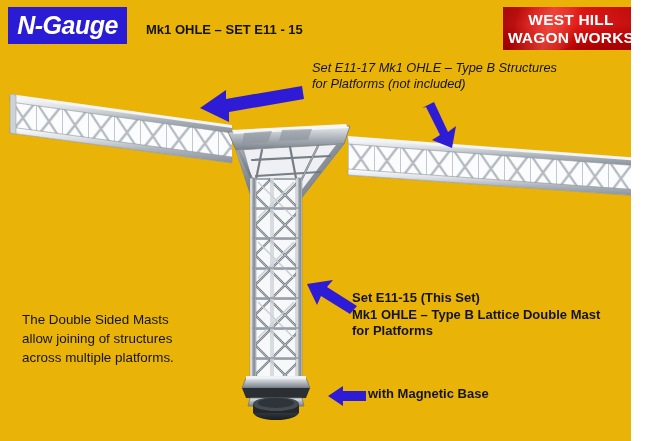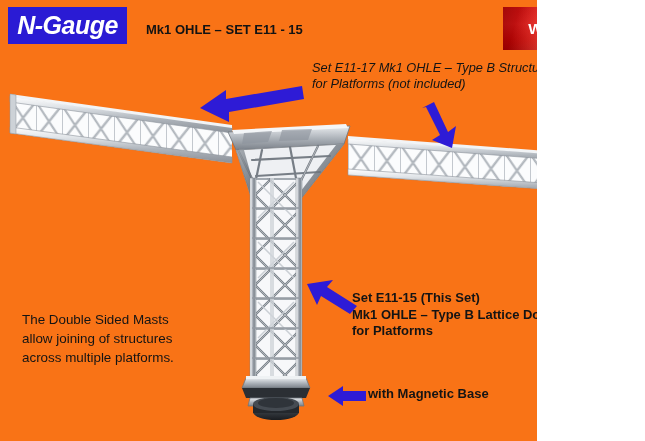--- a/index.html
+++ b/index.html
@@ -5,23 +5,23 @@
   html, body {
     margin: 0;
     padding: 0;
     background: #ffffff;
   }
   body {
     font-family: "Liberation Sans", sans-serif;
   }
   #page {
     position: relative;
-    width: 537px;
+    width: 631px;
     height: 441px;
-    background: #f97316;
+    background: #eab308;
     overflow: hidden;
   }
 
   
   #ngauge-logo {
     position: absolute;
     left: 8px;
     top: 7px;
     width: 119px;
     height: 37px;
@@ -304,20 +304,21 @@
     <span class="txt">N-Gauge</span>
   </div>
 
   <div id="doc-title">Mk1 OHLE – SET E11 - 15</div>
 
   <div id="whww-logo">
     <div class="grad"></div>
     <div class="swoosh"></div>
     <div class="lines">
       <span>WEST HILL</span>
+      <span>WAGON WORKS</span>
     </div>
   </div>
 
   <div class="annot" id="annot-gantry">Set E11-17 Mk1 OHLE – Type B Structures
 for Platforms (not included)</div>
 
   <div class="annot" id="annot-mast">Set E11-15 (This Set)
 Mk1 OHLE – Type B Lattice Double Mast
 for Platforms</div>
 

